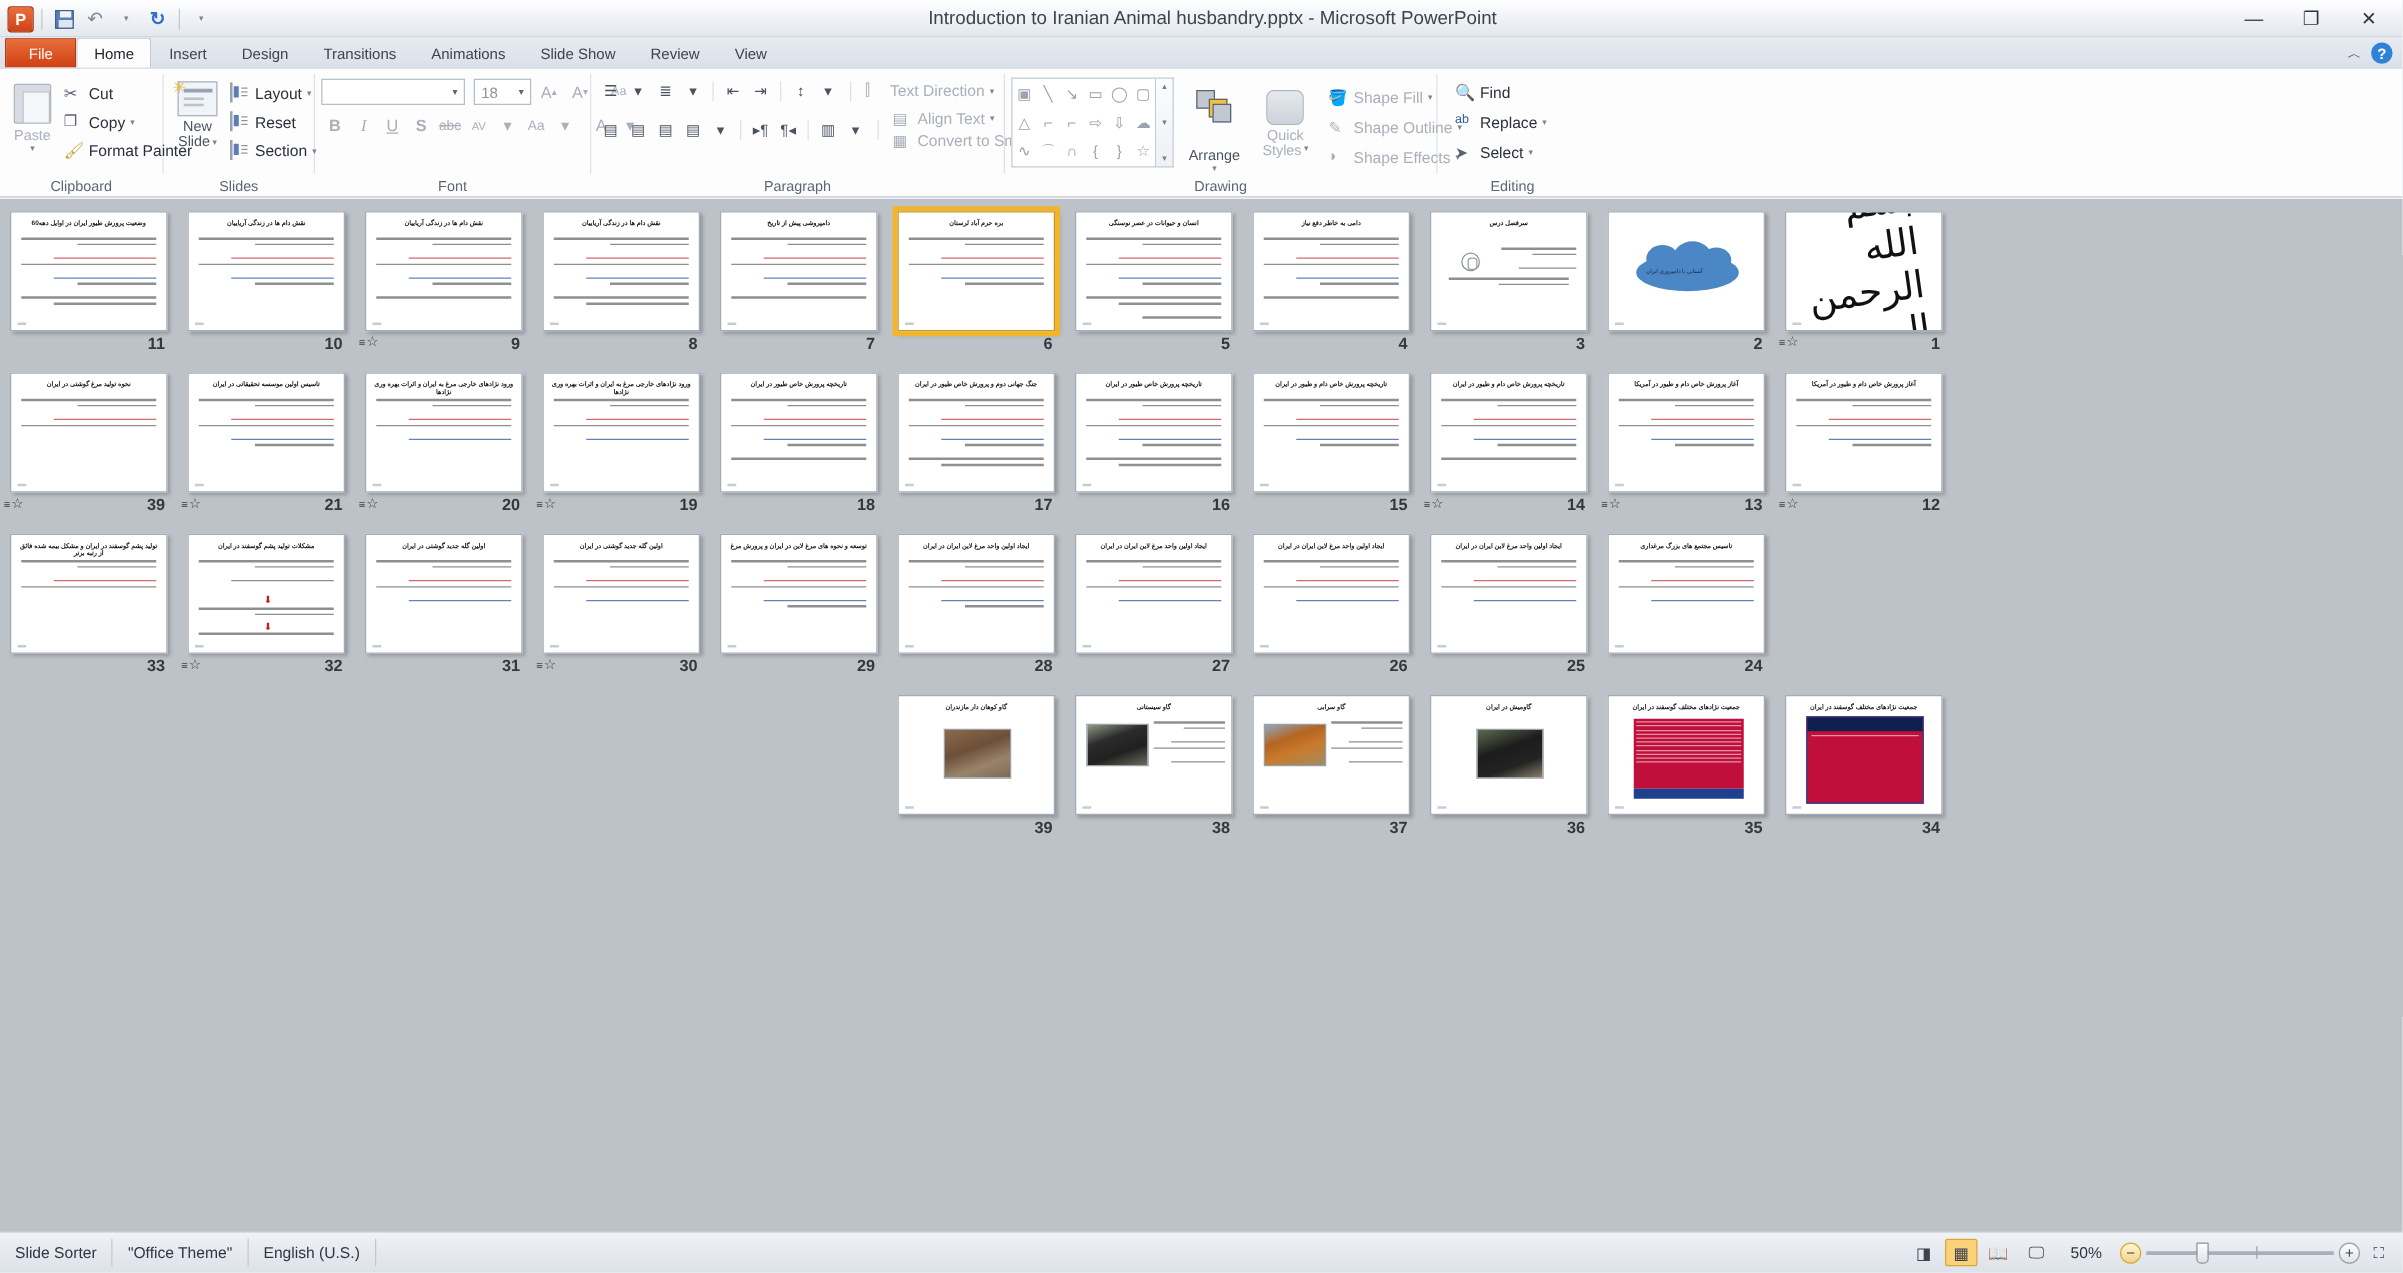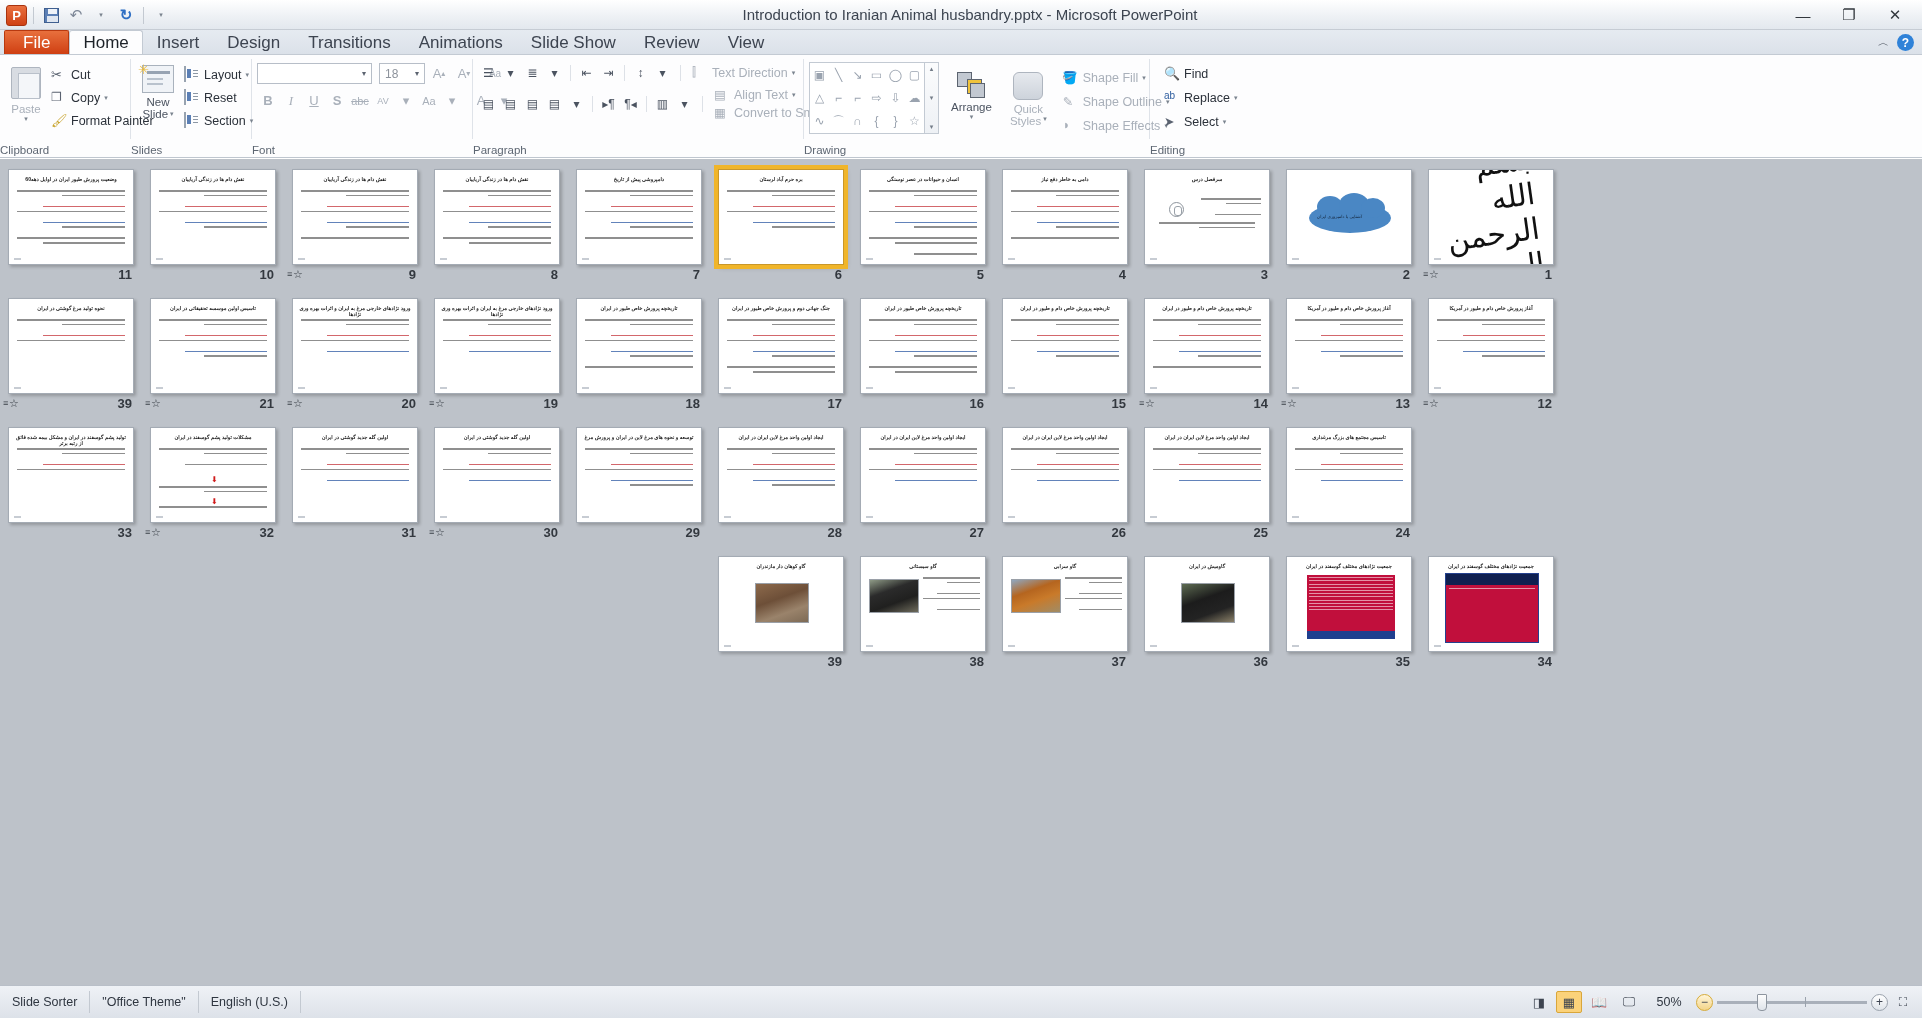--- a/index.html
+++ b/index.html
@@ -46,21 +46,21 @@
     font-size: 15px; color: #32373d;
   }
 
   
   .tabstrip {
     height: 25px; background: linear-gradient(#e6ebf1,#dbe1e9);
     border-bottom: 1px solid #c3cad3; display: flex; align-items: flex-end; padding-left: 4px;
     position: relative;
   }
   .tab {
-    height: 24px; line-height: 24px; padding: 0 13px; font-size: 17px; color: #3d4450;
+    height: 24px; line-height: 24px; padding: 0 13px; font-size: 12px; color: #3d4450;
     border: 1px solid transparent; border-bottom: none;
   }
   .tab.file {
     background: linear-gradient(#e8703d,#cf3f12); color: #fff; font-weight: normal;
     border-radius: 2px 2px 0 0; padding: 0 18px; border-color: #b8390f;
   }
   .tab.active {
     background: #fdfdfe; border-color: #c3cad3; border-radius: 3px 3px 0 0; color: #1d2228;
   }
   .ribbon-right { position: absolute; right: 8px; bottom: 3px; display: flex; gap: 8px; align-items: center; }
@@ -72,21 +72,21 @@
   }
 
   
   .ribbon {
     height: 103px; background: #fdfdfe;
     border-bottom: 1px solid #bfc6cf; display: flex; position: relative;
   }
   .grp { position: relative; display: flex; flex-direction: column; height: 103px; }
   .grp-body { flex: 1; display: flex; align-items: flex-start; padding: 4px 5px 0 5px; }
   .grp-label {
-    height: 15px; line-height: 15px; text-align: left; font-size: 11.5px; color: #5d6672;
+    height: 15px; line-height: 15px; text-align: center; font-size: 11.5px; color: #5d6672;
     position: relative;
   }
   .grp-divider { width: 1px; background: #dfe3e9; margin-top: 4px; margin-bottom: 18px; }
 
   .btn-big {
     display: flex; flex-direction: column; align-items: center; justify-content: flex-start;
     padding: 2px 6px; width: 58px; color: #4b5360; font-size: 11.5px; text-align: center;
   }
   .btn-big.dis { color: #a9b0ba; }
   .btn-row { display: flex; align-items: center; gap: 4px; font-size: 12.5px; color: #2b313a; padding: 2px 4px; white-space: nowrap; }
@@ -466,21 +466,21 @@
           <span>▾</span>
           <span>▾</span>
         </div>
       </div>
       <div class="btn-big" style="width:54px;padding-top:10px">
         <div class="arrange-ic">
           <span style="left:0;top:0;background:#c2c8d1"></span>
           <span style="left:10px;top:7px;background:#f0c33c"></span>
           <span style="left:13px;top:11px;background:#c2c8d1"></span>
         </div>
-        <span style="margin-top:3px">Arrange</span>
+        <span style="margin-top:21px">Arrange</span>
         <span class="tiny-caret">▾</span>
       </div>
       <div class="btn-big dis" style="width:50px;padding-top:10px">
         <div class="qs-ic"></div>
         <span style="margin-top:3px">Quick</span>
         <span style="display:flex;gap:2px;align-items:flex-start">
           <span>Styles</span>
           <span class="tiny-caret">▾</span>
         </span>
       </div>

